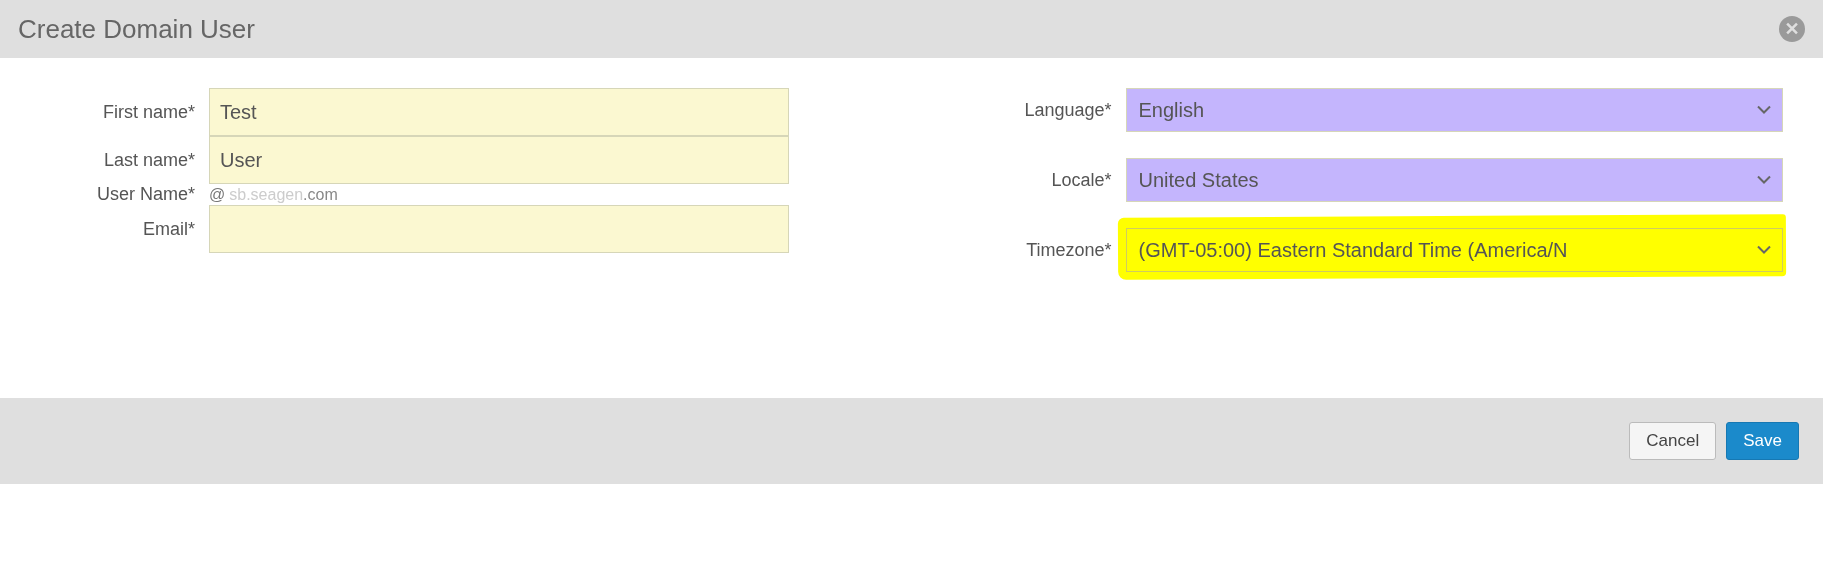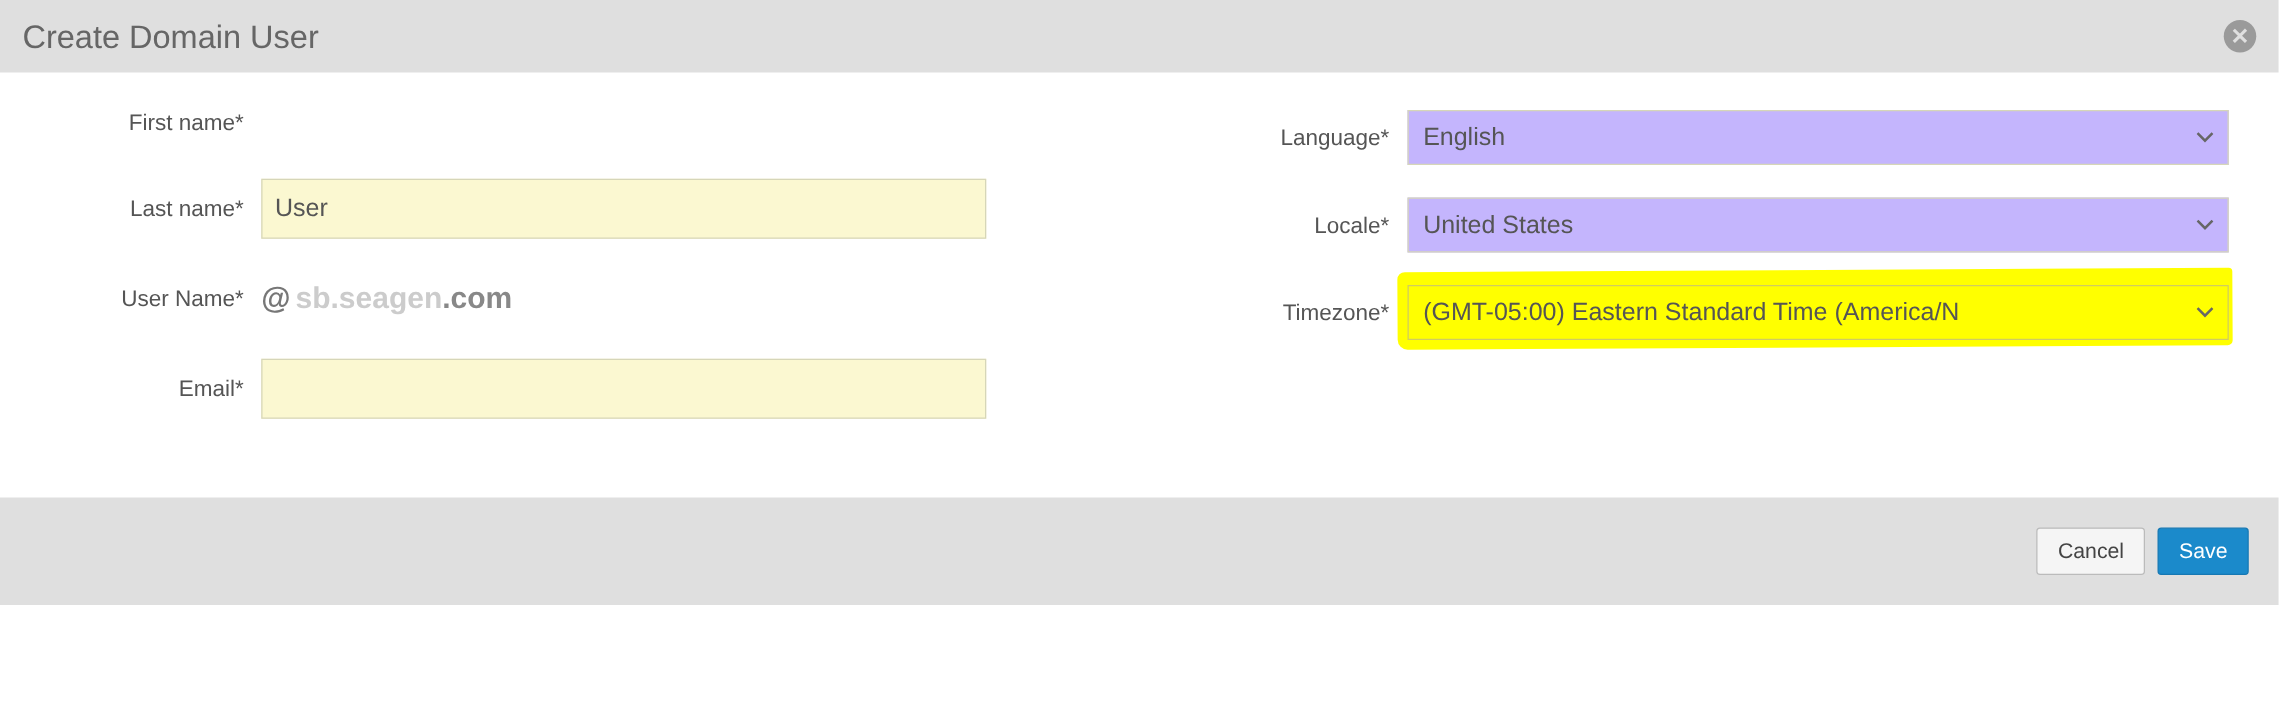--- a/index.html
+++ b/index.html
@@ -46,21 +46,20 @@
       padding: 30px 40px 20px 40px;
       gap: 60px;
       min-height: 340px;
     }
     .col {
       flex: 1;
     }
     .form-row {
       display: flex;
       align-items: center;
-      margin-bottom: 34px;
       gap: 14px;
     }
     .form-row.tight {
         margin-bottom: 26px;
     }
     .label {
       width: 155px;
       text-align: right;
       font-size: 18px;
       color: #555;
@@ -88,23 +87,22 @@
         max-width: 580px;
     }
     .username-input {
         width: 320px;
         flex: none;
         border: 3px solid #222;
         height: 54px;
         padding: 0 8px;
     }
     .domain-suffix {
-        font-size: 24px;
+        font-size: 16px;
         color: #888;
-        font-weight: bold;
     }
     .domain-suffix .light { color: #ccc; }
     .domain-suffix .at { color: #777; margin-right: 4px;}
     
     .select-wrap {
         flex: 1;
         position: relative;
     }
     .select {
       width: 100%;
@@ -193,20 +191,21 @@
     <span>✕</span>
   </div>
 </div>
 
 <div class="dialog-body">
 
   <div class="col">
 
     <div class="form-row">
       <div class="label">First name*</div>
+      <input class="text-input wide" value="Test" style="">
     </div>
 
     <div class="form-row">
       <div class="label">Last name*</div>
       <input class="text-input wide" value="User" style="">
     </div>
 
     <div class="form-row">
       <div class="label">User Name*</div>
       <span class="domain-suffix">

